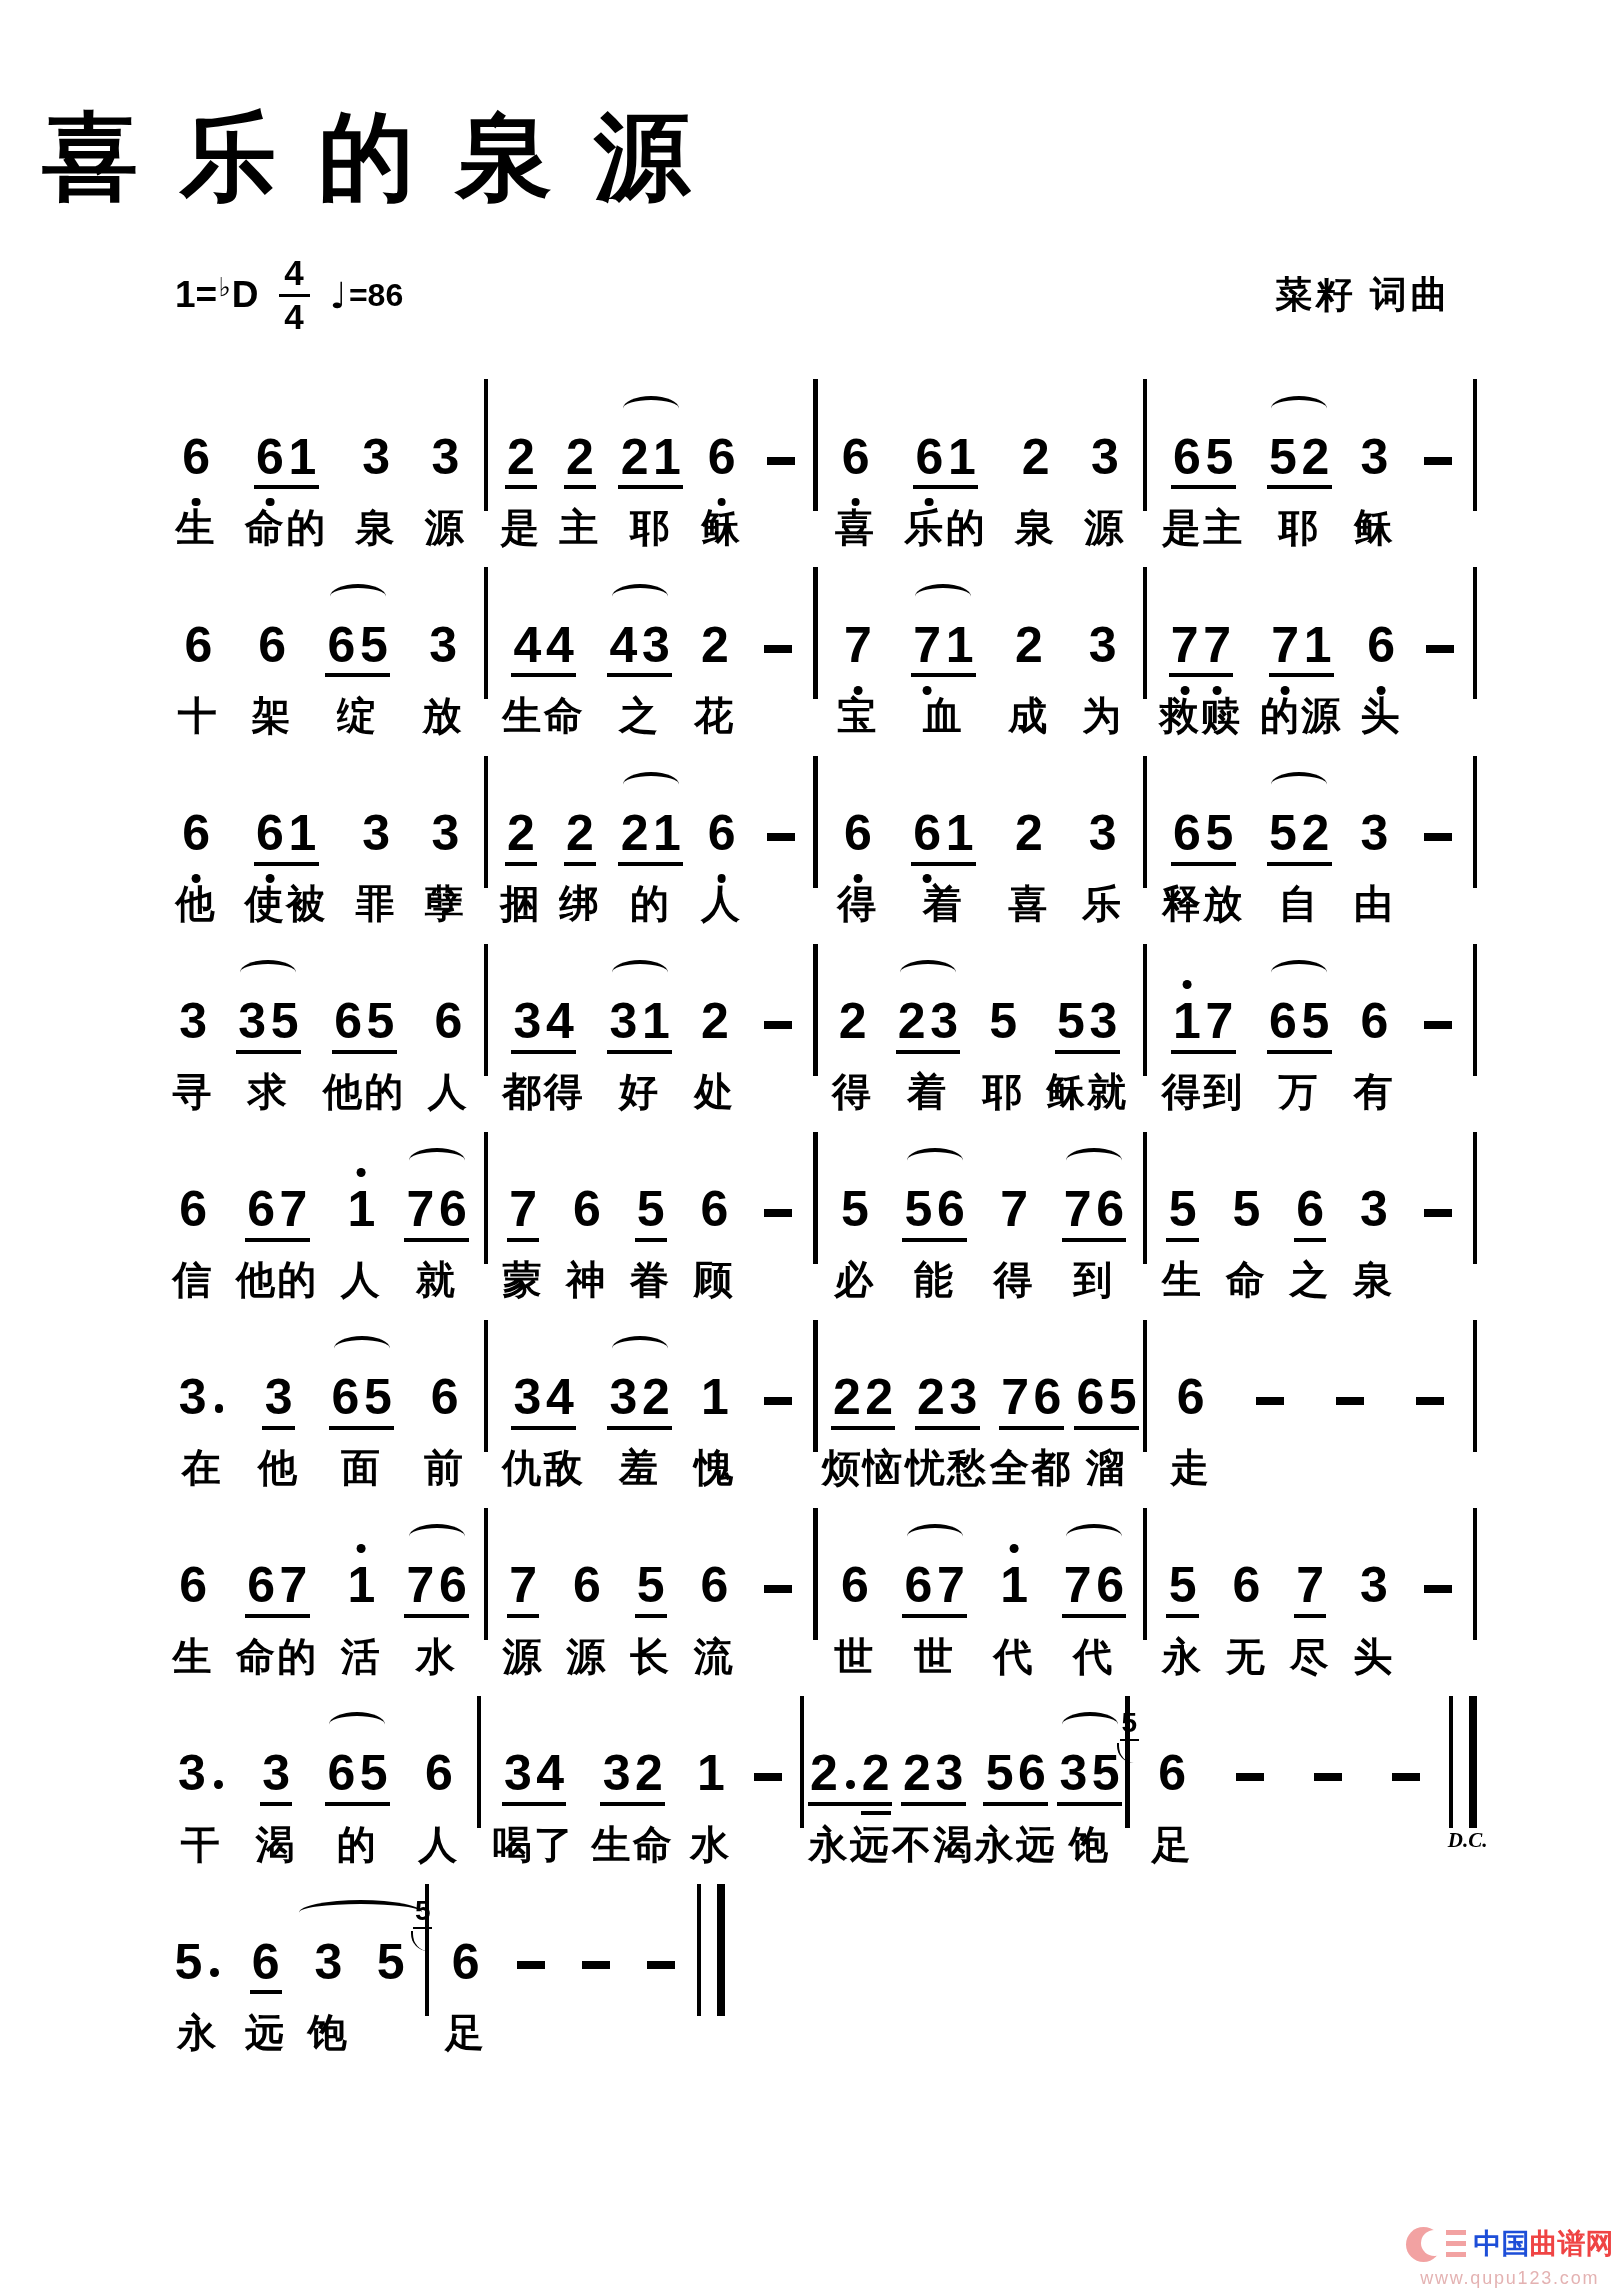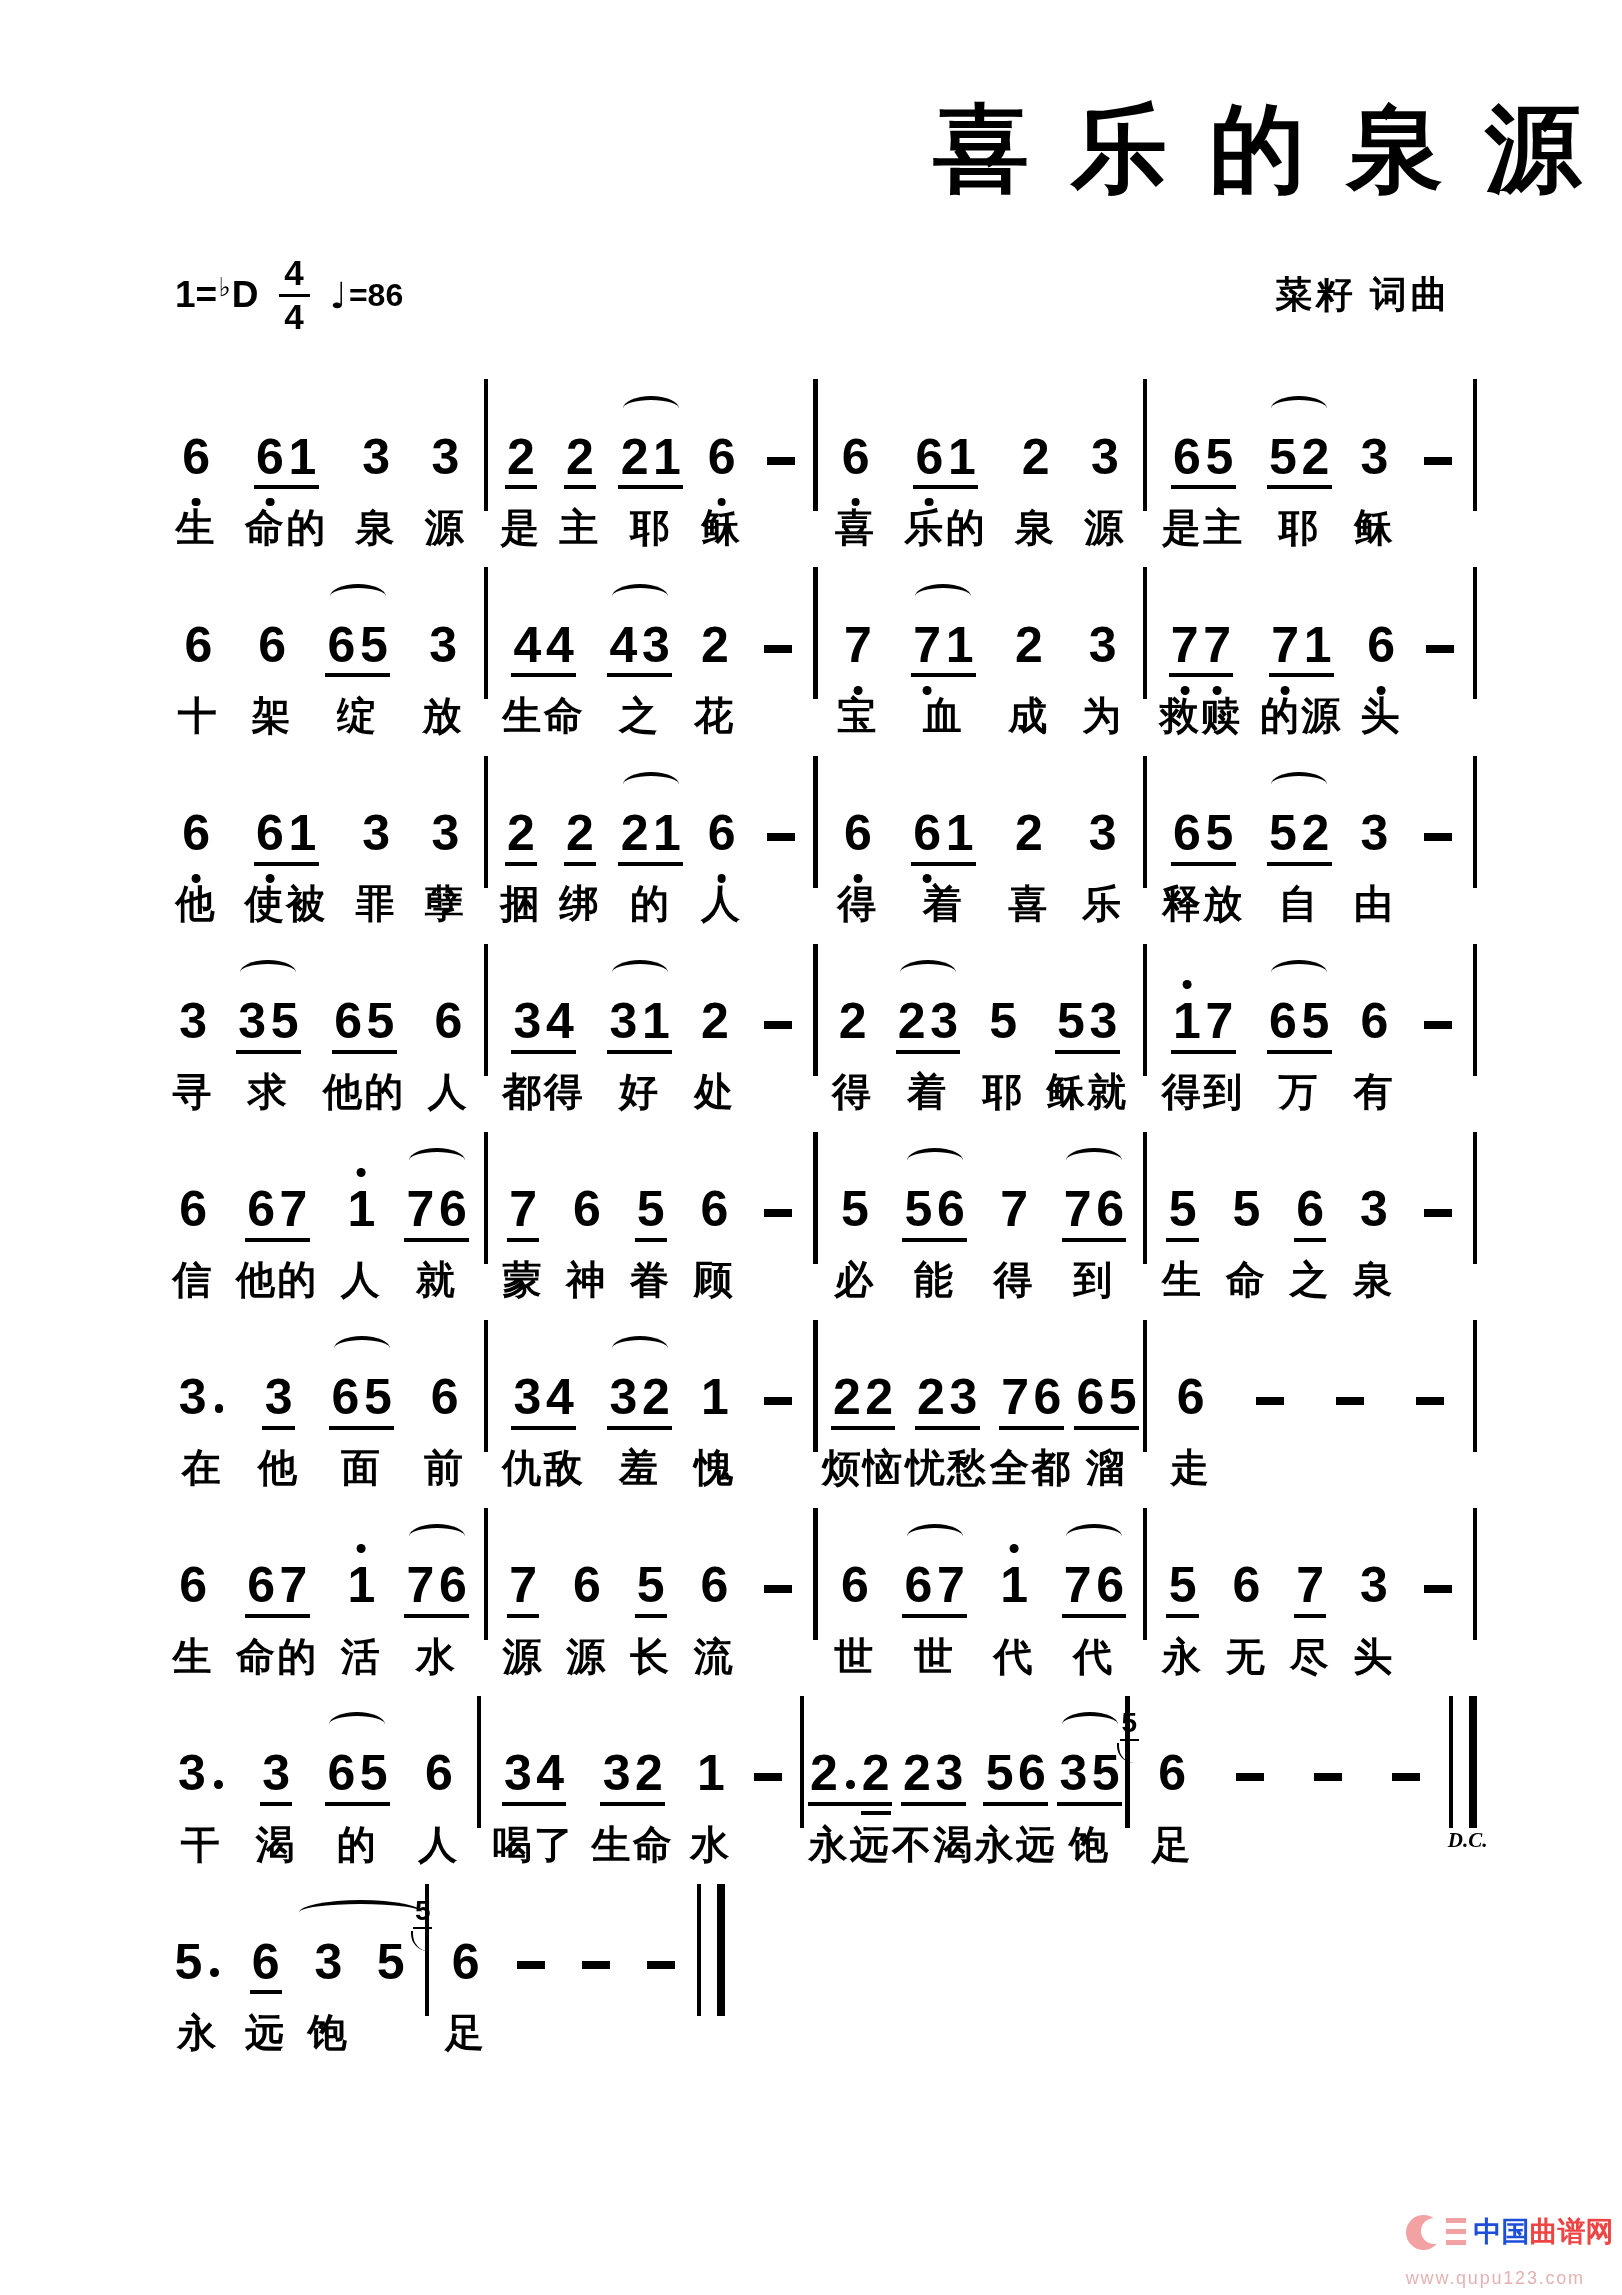--- a/index.html
+++ b/index.html
@@ -1,18 +1,18 @@
 <!DOCTYPE html>
 <html style="--wmpink: #f2a2a2;font-size:9.4px"><head>
 <meta charset="utf-8">
 <style>
   html,body{margin:0;padding:0;background:#e8e8e8;}
   .page{width:1623px;height:2295px;background:#ffffff;position:relative;margin:0 auto;overflow:hidden;
         font-family:"Liberation Sans", sans-serif;color:#000;}
-  .title{margin:102px 0 0 0;text-align:right;font-family:Liberation Mono, monospace;
+  .title{margin:102px 0 0 0;text-align:left;font-family:Liberation Sans, sans-serif;
          font-weight:bold;font-size:96px;letter-spacing:42px;text-indent:42px;line-height:1.15;}
   .meta{display:flex;justify-content:space-between;align-items:center;margin:35px 172px 0 175px;height:96px;}
   .keyline{display:flex;align-items:center;gap:20px;font-weight:bold;font-size:37px;}
   .key{display:inline-flex;align-items:flex-start;}
   .key .flat{font-family:"DejaVu Sans",sans-serif;font-size:26px;line-height:1;margin:0 1.2px;}
   .frac{display:inline-block;text-align:center;font-size:35px;line-height:1.05;font-weight:bold;}
   .frac .top{display:block;border-bottom:3.5px solid #000;padding:0 5.8px 2.3px;}
   .frac .bot{display:block;padding-top:2.3px;}
   .tempo{display:inline-flex;align-items:center;font-size:32px;font-weight:bold;}
   .tempo .notechar{font-family:"DejaVu Sans",sans-serif;font-size:36px;margin-right:2.3px;}
@@ -52,21 +52,21 @@
   .wmrow{display:flex;align-items:center;gap:5.8px;justify-content:flex-end;}
   .wmlogo{width:35px;height:35px;border-radius:50%;position:relative;display:inline-block;flex:none;}
   .wmlogo::before{content:"";position:absolute;inset:0;border-radius:50%;background:var(--wmpink,#f2a2a2);}
   .wmlogo::after{content:"";position:absolute;left:15px;top:2.9px;width:27px;height:26px;border-radius:50%;background:#fff;}
   .wmlogo .bars{position:absolute;left:40px;top:3.5px;width:20px;height:28px;z-index:2;}
   .wmlogo .bars::before{content:"";position:absolute;left:0;top:0;width:20px;height:4.7px;
       background:var(--wmpink,#f2a2a2);box-shadow:0 11px 0 var(--wmpink,#f2a2a2),0 22px 0 var(--wmpink,#f2a2a2);}
   .wmcn{font-size:28px;font-weight:bold;margin-left:27px;white-space:nowrap;}
   .wmcn b{color:#1d4ed8;font-weight:bold;}
   .wmcn em{color:#ef4444;font-style:normal;font-weight:bold;}
-  .wmurl{text-align:left;font-size:18px;color:#e4b2b2;letter-spacing:1.8px;margin-top:17px;}
+  .wmurl{text-align:center;font-size:18px;color:#e4b2b2;letter-spacing:1.8px;margin-top:5px;}
 </style>
 </head>
 <body>
 
 <div class="page">
   <h1 class="title">喜乐的泉源</h1>
 
   <div class="meta">
     <div class="keyline">
       <span class="key">

